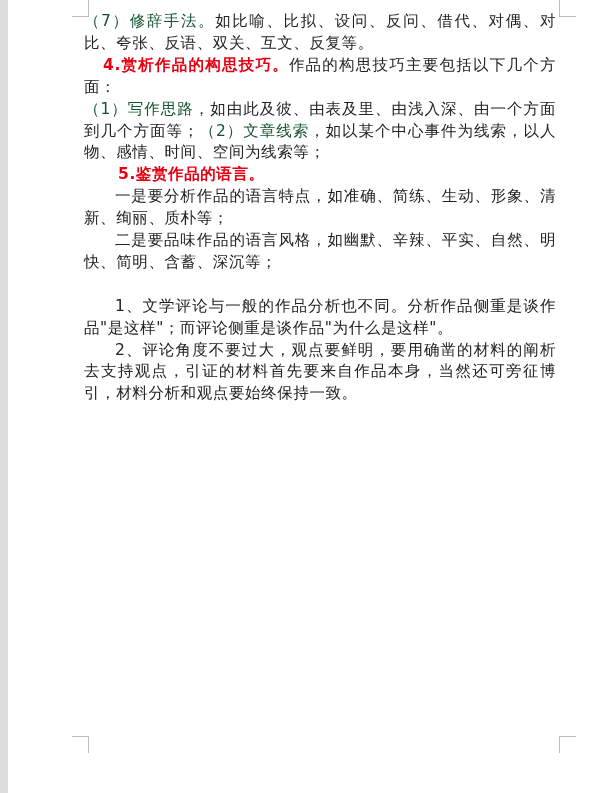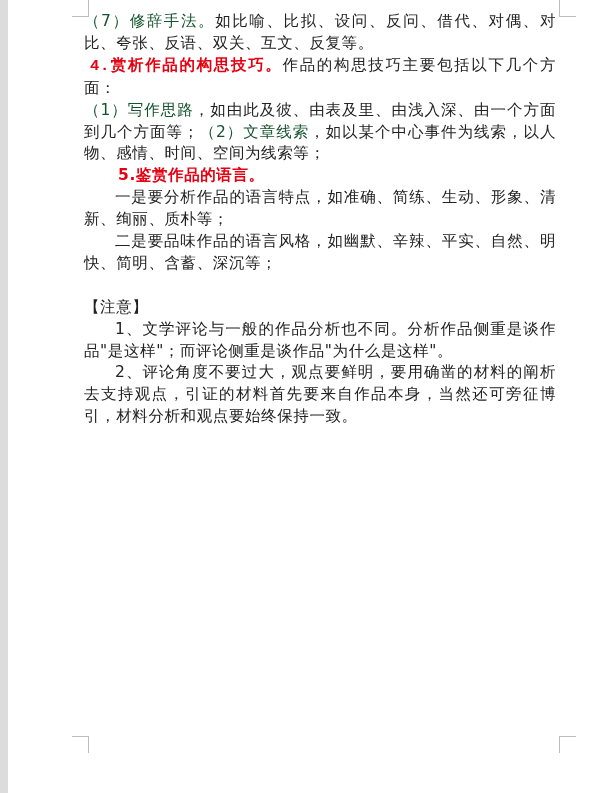--- a/index.html
+++ b/index.html
@@ -69,32 +69,31 @@
   <div class="crop br"></div>
 </div>
 
 <div class="content">
 
   <p>
     <span class="blue">（7）修辞手法。</span><span>如比喻、比拟、设问、反问、借代、对偶、对比、夸张、反语、双关、互文、反复等。</span>
   </p>
 
   <p>
-    <span class="red" style="margin-left:6px;font-family:Liberation Mono, monospace;">4.赏析作品的构思技巧。</span><span>作品的构思技巧主要包括以下几个方面：</span>
+    <span class="red" style="margin-left:19px;">4.赏析作品的构思技巧。</span><span>作品的构思技巧主要包括以下几个方面：</span>
   </p>
 
   <p>
     <span class="blue">（1）写作思路</span><span>，如由此及彼、由表及里、由浅入深、由一个方面到几个方面等；</span><span class="blue">（2）文章线索</span><span>，如以某个中心事件为线索，以人物、感情、时间、空间为线索等；</span>
   </p>
 
 
   <p>
     <span class="red">5.鉴赏作品的语言。</span>
   </p>
   <p class="indent">一是要分析作品的语言特点，如准确、简练、生动、形象、清新、绚丽、质朴等；</p>
   <p class="indent">二是要品味作品的语言风格，如幽默、辛辣、平实、自然、明快、简明、含蓄、深沉等；</p>
 
   <div class="blank"></div>
 
-  <p>【注意】</p>
   <p class="indent">1、文学评论与一般的作品分析也不同。分析作品侧重是谈作品"是这样"；而评论侧重是谈作品"为什么是这样"。</p>
   <p class="indent">2、评论角度不要过大，观点要鲜明，要用确凿的材料的阐析去支持观点，引证的材料首先要来自作品本身，当然还可旁征博引，材料分析和观点要始终保持一致。</p>
 </div>
 
 </body></html>

